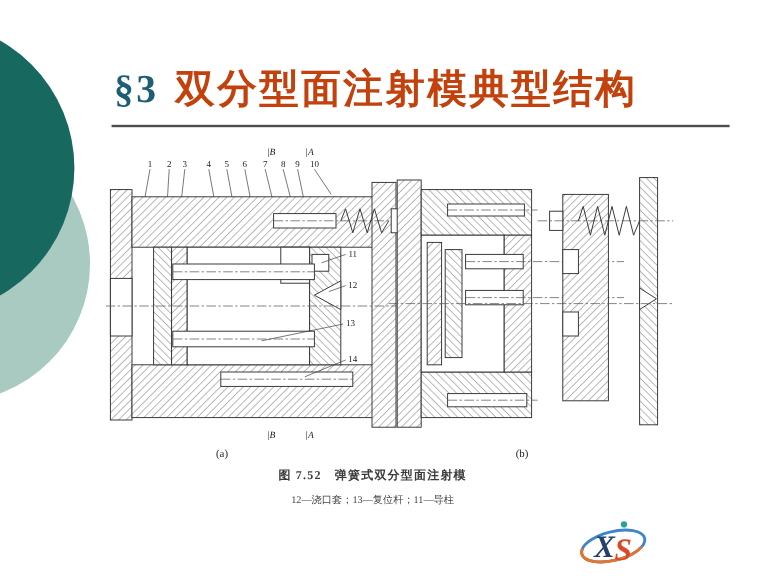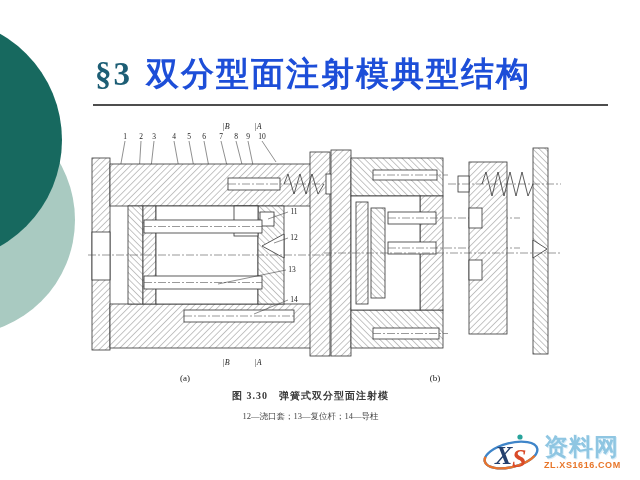--- a/index.html
+++ b/index.html
@@ -9,21 +9,21 @@
   
   .circle{position:absolute;border-radius:50%;}
   .circle-light{left:-155px;top:105px;width:230px;height:230px;background:#a9cac1;}
   .circle-dark{left:-182px;top:18px;width:244px;height:244px;background:#17695f;}
 
   
   .title{position:absolute;left:95px;top:52px;white-space:nowrap;
          font-family:"Liberation Serif", serif;font-weight:bold;font-size:33px;
          letter-spacing:2px;}
   .title .prefix{color:#1d5e75;font-style:normal;margin-right:14px;}
-  .title .main{color:#1d4ed8;}
+  .title .main{color:#c2410c;}
   .title-underline{position:absolute;left:93px;top:104px;width:515px;height:2px;
                    background:#4d4d4d;}
 
   
   .diagram{position:absolute;left:88px;top:112px;}
   .num{font-family:"Liberation Serif", serif;font-size:7.5px;fill:#222;}
   .mark{font-family:"Liberation Serif", serif;font-size:8px;font-style:italic;fill:#222;}
   .viewlab{font-family:"Liberation Serif", serif;font-size:9px;fill:#222;}
   .ol{stroke:#333;stroke-width:0.8;}
   .ldr{stroke:#444;stroke-width:0.6;}
@@ -170,29 +170,25 @@
     <line class="cl" x1="360" y1="72" x2="473" y2="72"></line>
     <polyline class="coil" points="394,72 398,60 404,84 410,60 416,84 422,60 428,84 434,60 440,84 445,72"></polyline>
 
     <line class="cl" x1="236" y1="141" x2="473" y2="141"></line>
 
     <text class="viewlab" x="347" y="269" text-anchor="middle">(b)</text>
   </g>
 </svg>
 
 <div class="caption">
-  <div class="caption-title">图 3.30　弹簧式双分型面注射模</div>
-  <div class="legend-line">12—浇口套；13—复位杆；14—导柱</div>
+  <div class="caption-title">图 7.52　弹簧式双分型面注射模</div>
+  <div class="legend-line">12—浇口套；13—复位杆；11—导柱</div>
 </div>
 
 <div class="watermark">
   <svg width="60" height="46" viewBox="0 0 60 46" xmlns="http://www.w3.org/2000/svg">
     <ellipse cx="29" cy="26" rx="27" ry="12" fill="none" stroke="#3f85c9" stroke-width="2.4" transform="rotate(-14 29 26)"></ellipse>
     <ellipse cx="29" cy="26" rx="27" ry="12" fill="none" stroke="#e8732c" stroke-width="2.4" transform="rotate(-14 29 26)" stroke-dasharray="60 72" stroke-dashoffset="-8"></ellipse>
     <circle cx="38" cy="8" r="2.6" fill="#27a39b"></circle>
     <text x="13" y="35" class="logo-x">X</text>
     <text x="30" y="38" class="logo-s">S</text>
   </svg>
-  <div class="wm-text">
-    <div class="wm-name">资料网</div>
-    <div class="wm-url">ZL.XS1616.COM</div>
-  </div>
 </div>
 
 </body></html>

